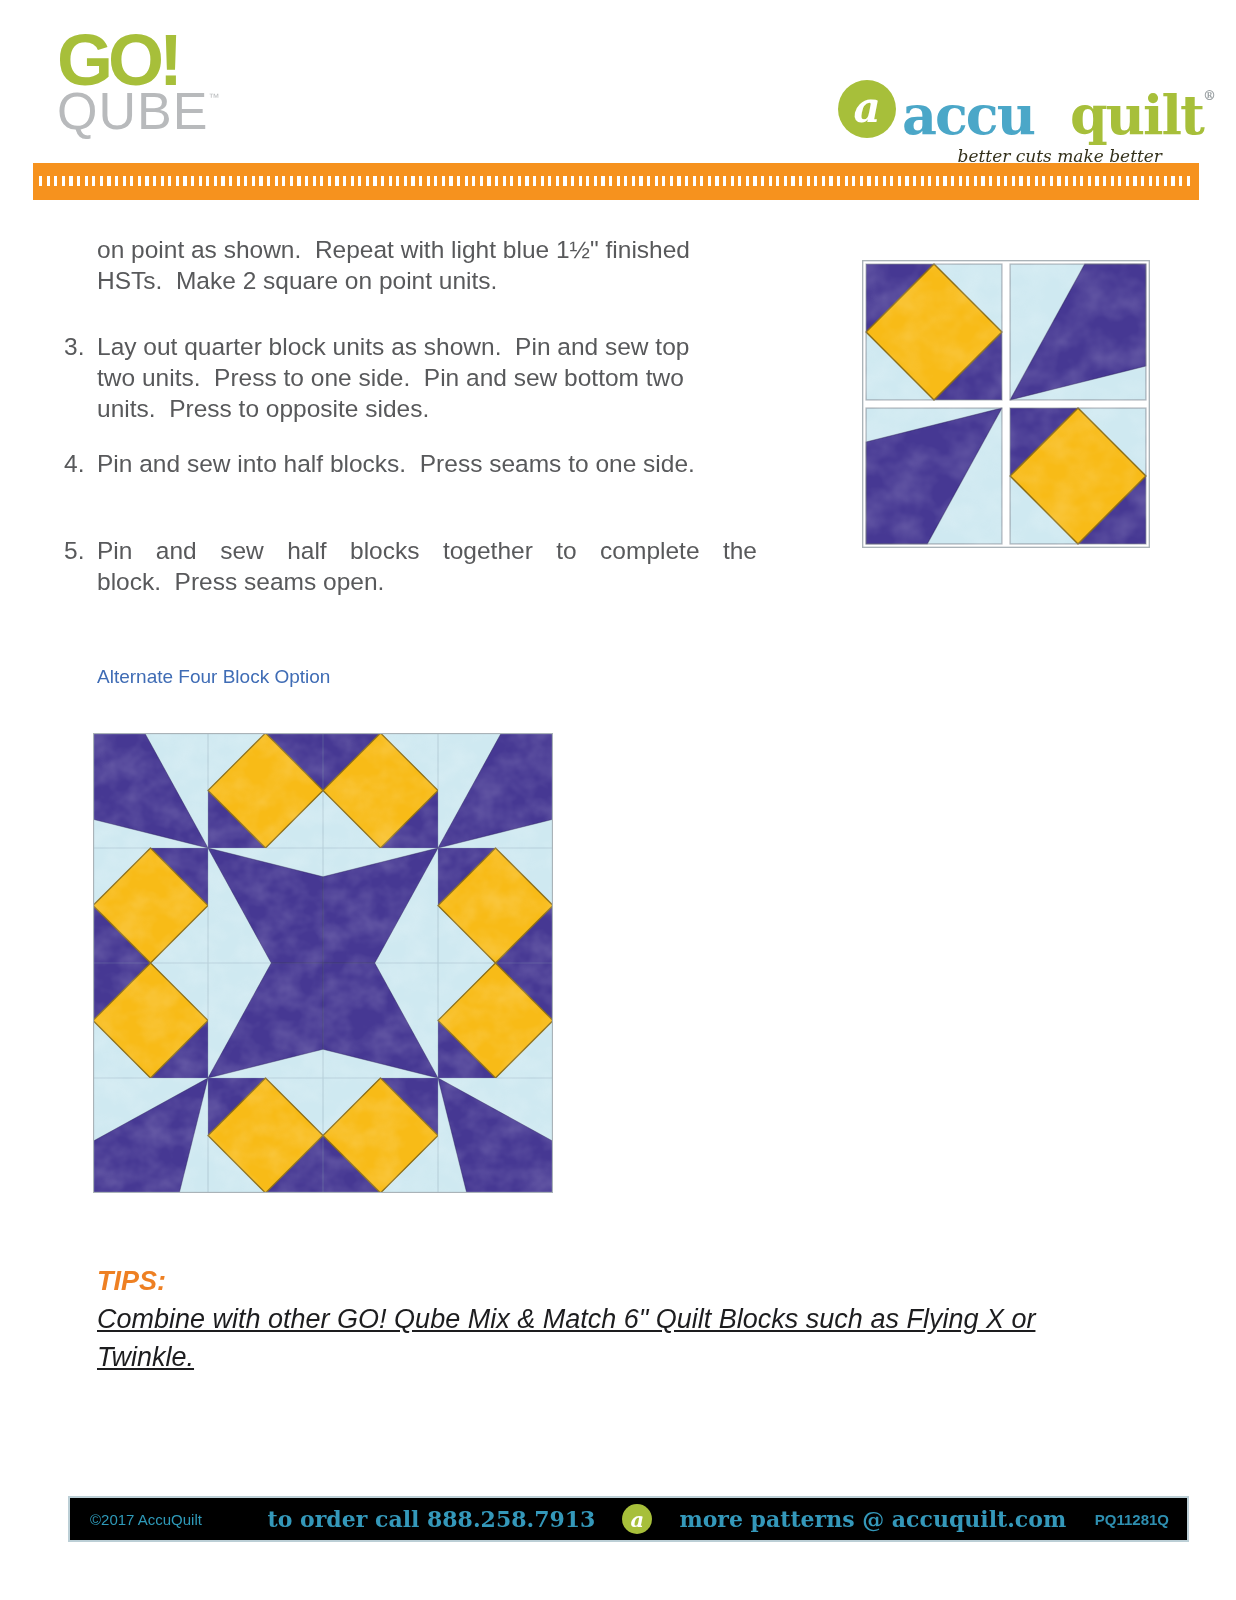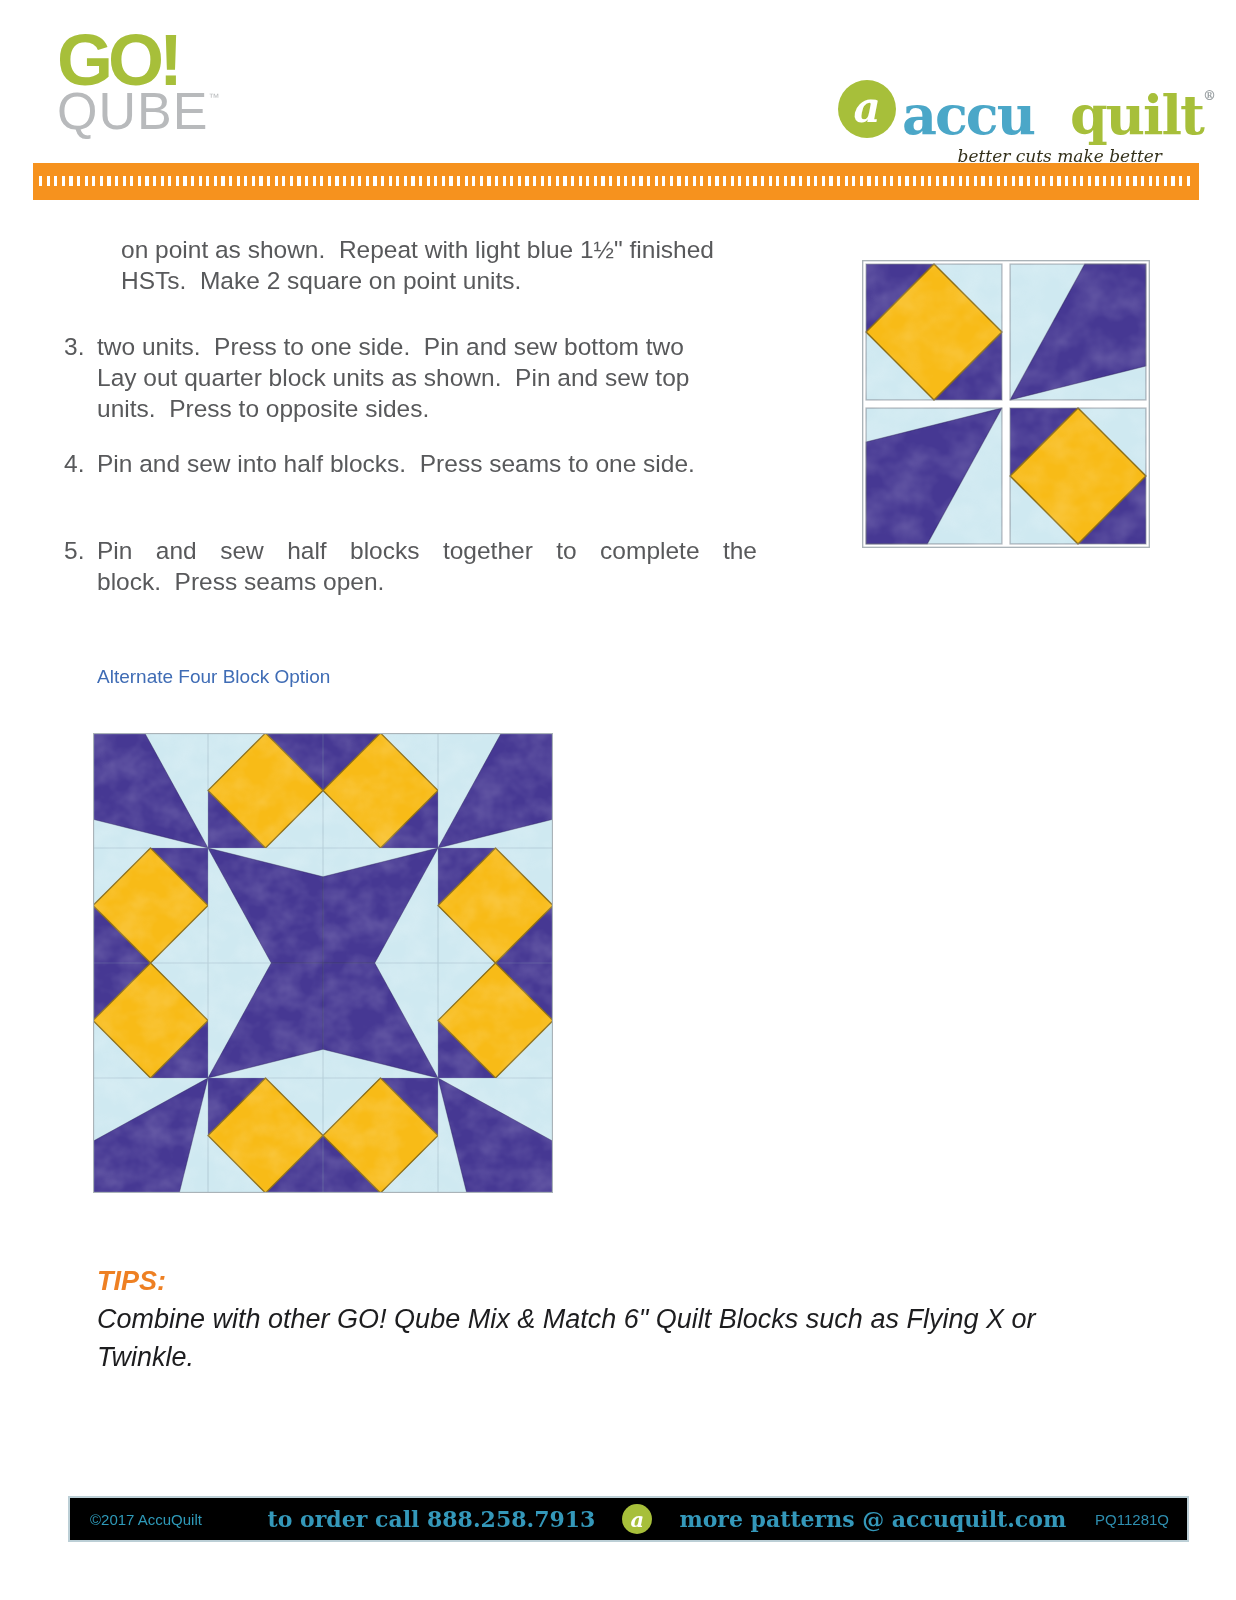--- a/index.html
+++ b/index.html
@@ -31,50 +31,50 @@
   .aq-reg{font-size:13px;color:#9aa0a3;vertical-align:34px;letter-spacing:0;}
   #aq-tagline{left:890px;top:146px;width:272px;text-align:right;
     font-family:"DejaVu Serif",serif;font-style:italic;font-size:17px;color:var(--c-tagline);}
   
   #orange-bar{left:33px;top:163px;width:1166px;height:37px;background:var(--c-orange);}
   #orange-bar .stitch{position:absolute;left:6px;right:6px;top:13px;height:10px;
     background:repeating-linear-gradient(90deg,#ffffff 0 3.2px,rgba(255,255,255,0) 3.2px 7.6px);}
   
   .bodytxt{color:var(--c-bodytext);font-size:24.5px;line-height:31px;}
   .line{white-space:pre-wrap;}
-  #intro{left:97px;top:234px;width:700px;margin-left:24px;}
+  #intro{left:97px;top:234px;width:700px;}
   .item{left:64px;width:660px;padding-left:33px;}
   .item .num{position:absolute;left:0;top:0;}
   #item3{top:331px;} #item4{top:448px;} #item5{top:535px;}
   .just{text-align:justify;text-align-last:justify;}
   
   #alt-heading{left:97px;top:666px;font-size:19px;color:var(--c-headingblue);}
   #tips-label{left:97px;top:1266px;font-size:27px;font-weight:bold;font-style:italic;color:var(--c-tiporange);}
-  #tips-text{left:97px;top:1300px;width:1010px;font-size:27px;font-style:italic;color:#1d1d1f;line-height:38px;}
+  #tips-text{left:97px;top:1300px;width:1010px;font-size:27px;font-style:italic;color:#1d1d1f;line-height:38px;text-decoration:underline;}
   
   #small-block{left:862px;top:260px;width:288px;height:288px;}
   #big-block{left:93px;top:733px;width:460px;height:460px;}
   .f-p{fill:var(--c-purple);}
   .f-b{fill:var(--c-lightblue);}
   .f-y{fill:var(--c-gold);stroke:#8a6c15;stroke-width:1.1;stroke-linejoin:round;}
   .s-p{stroke:rgba(35,22,80,0.45);stroke-width:0.8;stroke-linejoin:round;}
   .hair{fill:none;stroke:rgba(120,130,140,0.55);stroke-width:1;}
   .seam{fill:none;stroke:rgba(125,150,165,0.3);stroke-width:1;}
   .outline{fill:none;stroke:#aab3b8;stroke-width:1;}
   
   #footer{left:68px;top:1496px;width:1117px;height:42px;border:2px solid var(--c-footerborder);
     background:#000000;display:flex;align-items:center;box-sizing:content-box;}
   .foot-left{padding-left:20px;font-size:15px;color:#2e9ab9;width:190px;}
   .foot-center{flex:1;display:flex;align-items:center;justify-content:space-between;gap:27px;}
   .foot-serif{font-family:"DejaVu Serif",serif;font-weight:bold;font-size:22px;color:#3498ba;white-space:nowrap;}
   .foot-a{width:30px;height:30px;border-radius:50%;background:var(--c-green);
     display:flex;align-items:center;justify-content:center;flex:0 0 30px;}
   .foot-a span{font-family:"DejaVu Serif",serif;font-weight:bold;font-style:italic;
     font-size:21px;color:#ffffff;line-height:1;}
-  .foot-right{padding-right:18px;font-size:15px;font-weight:normal;color:#2e8fb0;width:110px;text-align:right;}
+  .foot-right{padding-right:18px;font-size:15px;font-weight:bold;color:#2e8fb0;width:110px;text-align:right;}
 </style>
 </head>
 <body>
 
 <svg width="0" height="0" style="position:absolute" aria-hidden="true">
   <defs>
     <filter id="fab" x="-5%" y="-5%" width="110%" height="110%">
       <feTurbulence type="fractalNoise" baseFrequency="0.045 0.05" numOctaves="3" seed="11"></feTurbulence>
       <feColorMatrix type="matrix" values="0 0 0 0 1  0 0 0 0 1  0 0 0 0 1  0.55 0 0 0 -0.18"></feColorMatrix>
     </filter>
@@ -139,22 +139,22 @@
   <div class="stitch"></div>
 </div>
 
 <div class="abs bodytxt" id="intro">
   <div class="line">on point as shown.  Repeat with light blue 1½" finished</div>
   <div class="line">HSTs.  Make 2 square on point units.</div>
 </div>
 
 <div class="abs bodytxt item" id="item3">
   <span class="num">3.</span>
+  <div class="line">Lay out quarter block units as shown.  Pin and sew top</div>
   <div class="line">two units.  Press to one side.  Pin and sew bottom two</div>
-  <div class="line">Lay out quarter block units as shown.  Pin and sew top</div>
   <div class="line">units.  Press to opposite sides.</div>
 </div>
 
 <div class="abs bodytxt item" id="item4">
   <span class="num">4.</span>
   <div class="line">Pin and sew into half blocks.  Press seams to one side.</div>
 </div>
 
 <div class="abs bodytxt item" id="item5">
   <span class="num">5.</span>

